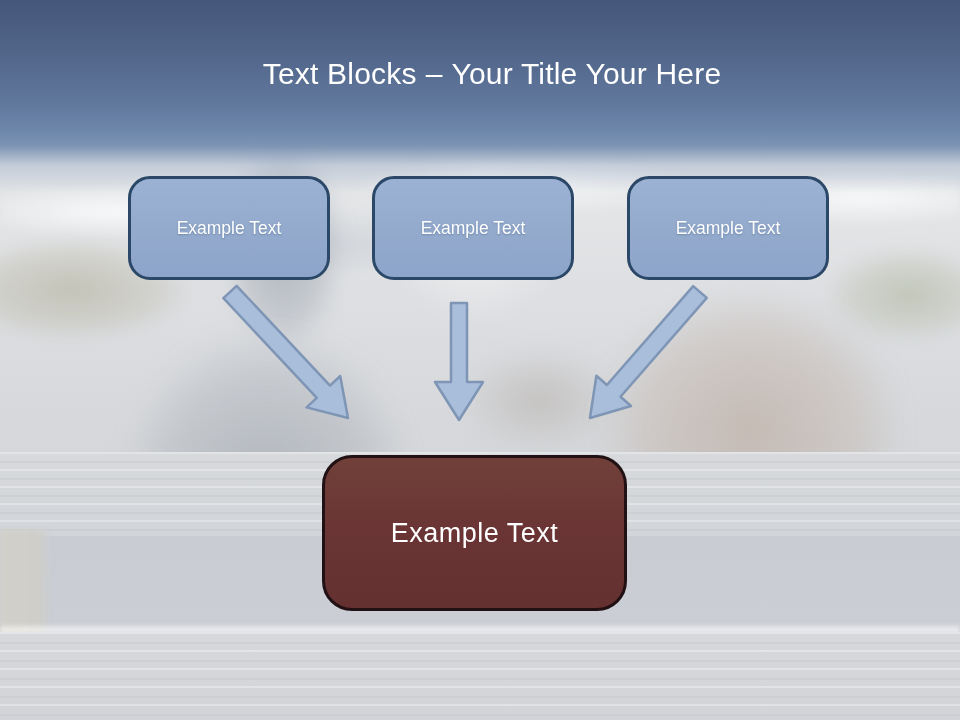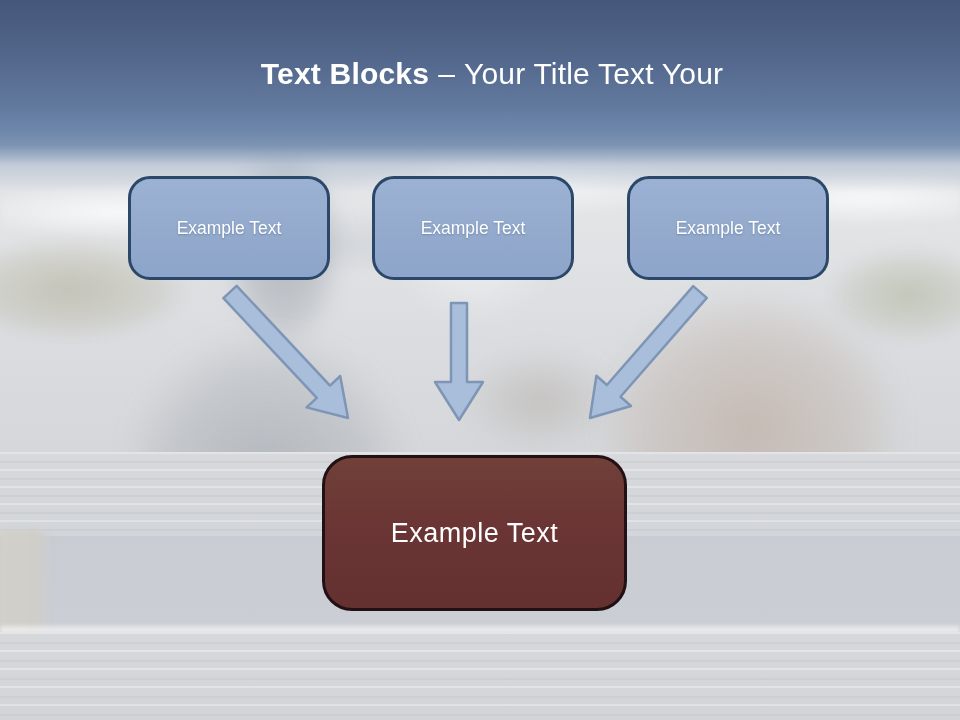--- a/index.html
+++ b/index.html
@@ -118,21 +118,21 @@
 
   
   .title {
     position: absolute; left: 0; top: 56px; width: 960px;
     text-align: center;
     color: var(--title_text, #ffffff);
     font-size: 30px;
     line-height: 36px;
     letter-spacing: 0.2px;
   }
-  .title .bold { font-weight: 700; margin-left: 24px; }
+  .title .bold { font-weight: 400; margin-left: 24px; }
   .title .sep  { font-weight: 400; margin: 0 9px; }
   .title .reg  { font-weight: 400; }
 
   
   .src-box {
     position: absolute;
     top: 176px; width: 202px; height: 104px;
     background: linear-gradient(180deg, #9cb2d4 0%, var(--source_box_fill, #93aacd) 55%, #8da5ca 100%);
     border: 3px solid var(--source_box_border, #2c4868);
     border-radius: 22px;
@@ -182,21 +182,21 @@
   <div class="photo-horse-heads"></div>
   <div class="fence-rail-1"></div>
   <div class="fence-gap"></div>
   <div class="fence-post-left"></div>
   <div class="fence-rail-highlight"></div>
   <div class="fence-rail-2"></div>
 
   <div class="header-gradient"></div>
 
   <div class="title">
-    <span class="bold">Text Blocks</span><span class="sep">–</span><span class="reg">Your Title Text Your</span>
+    <span class="bold">Text Blocks</span><span class="sep">–</span><span class="reg">Your Title Your Here</span>
   </div>
 
   <div class="src-box b1">
     <span>Example Text</span>
   </div>
   <div class="src-box b2">
     <span>Example Text</span>
   </div>
   <div class="src-box b3">
     <span>Example Text</span>

